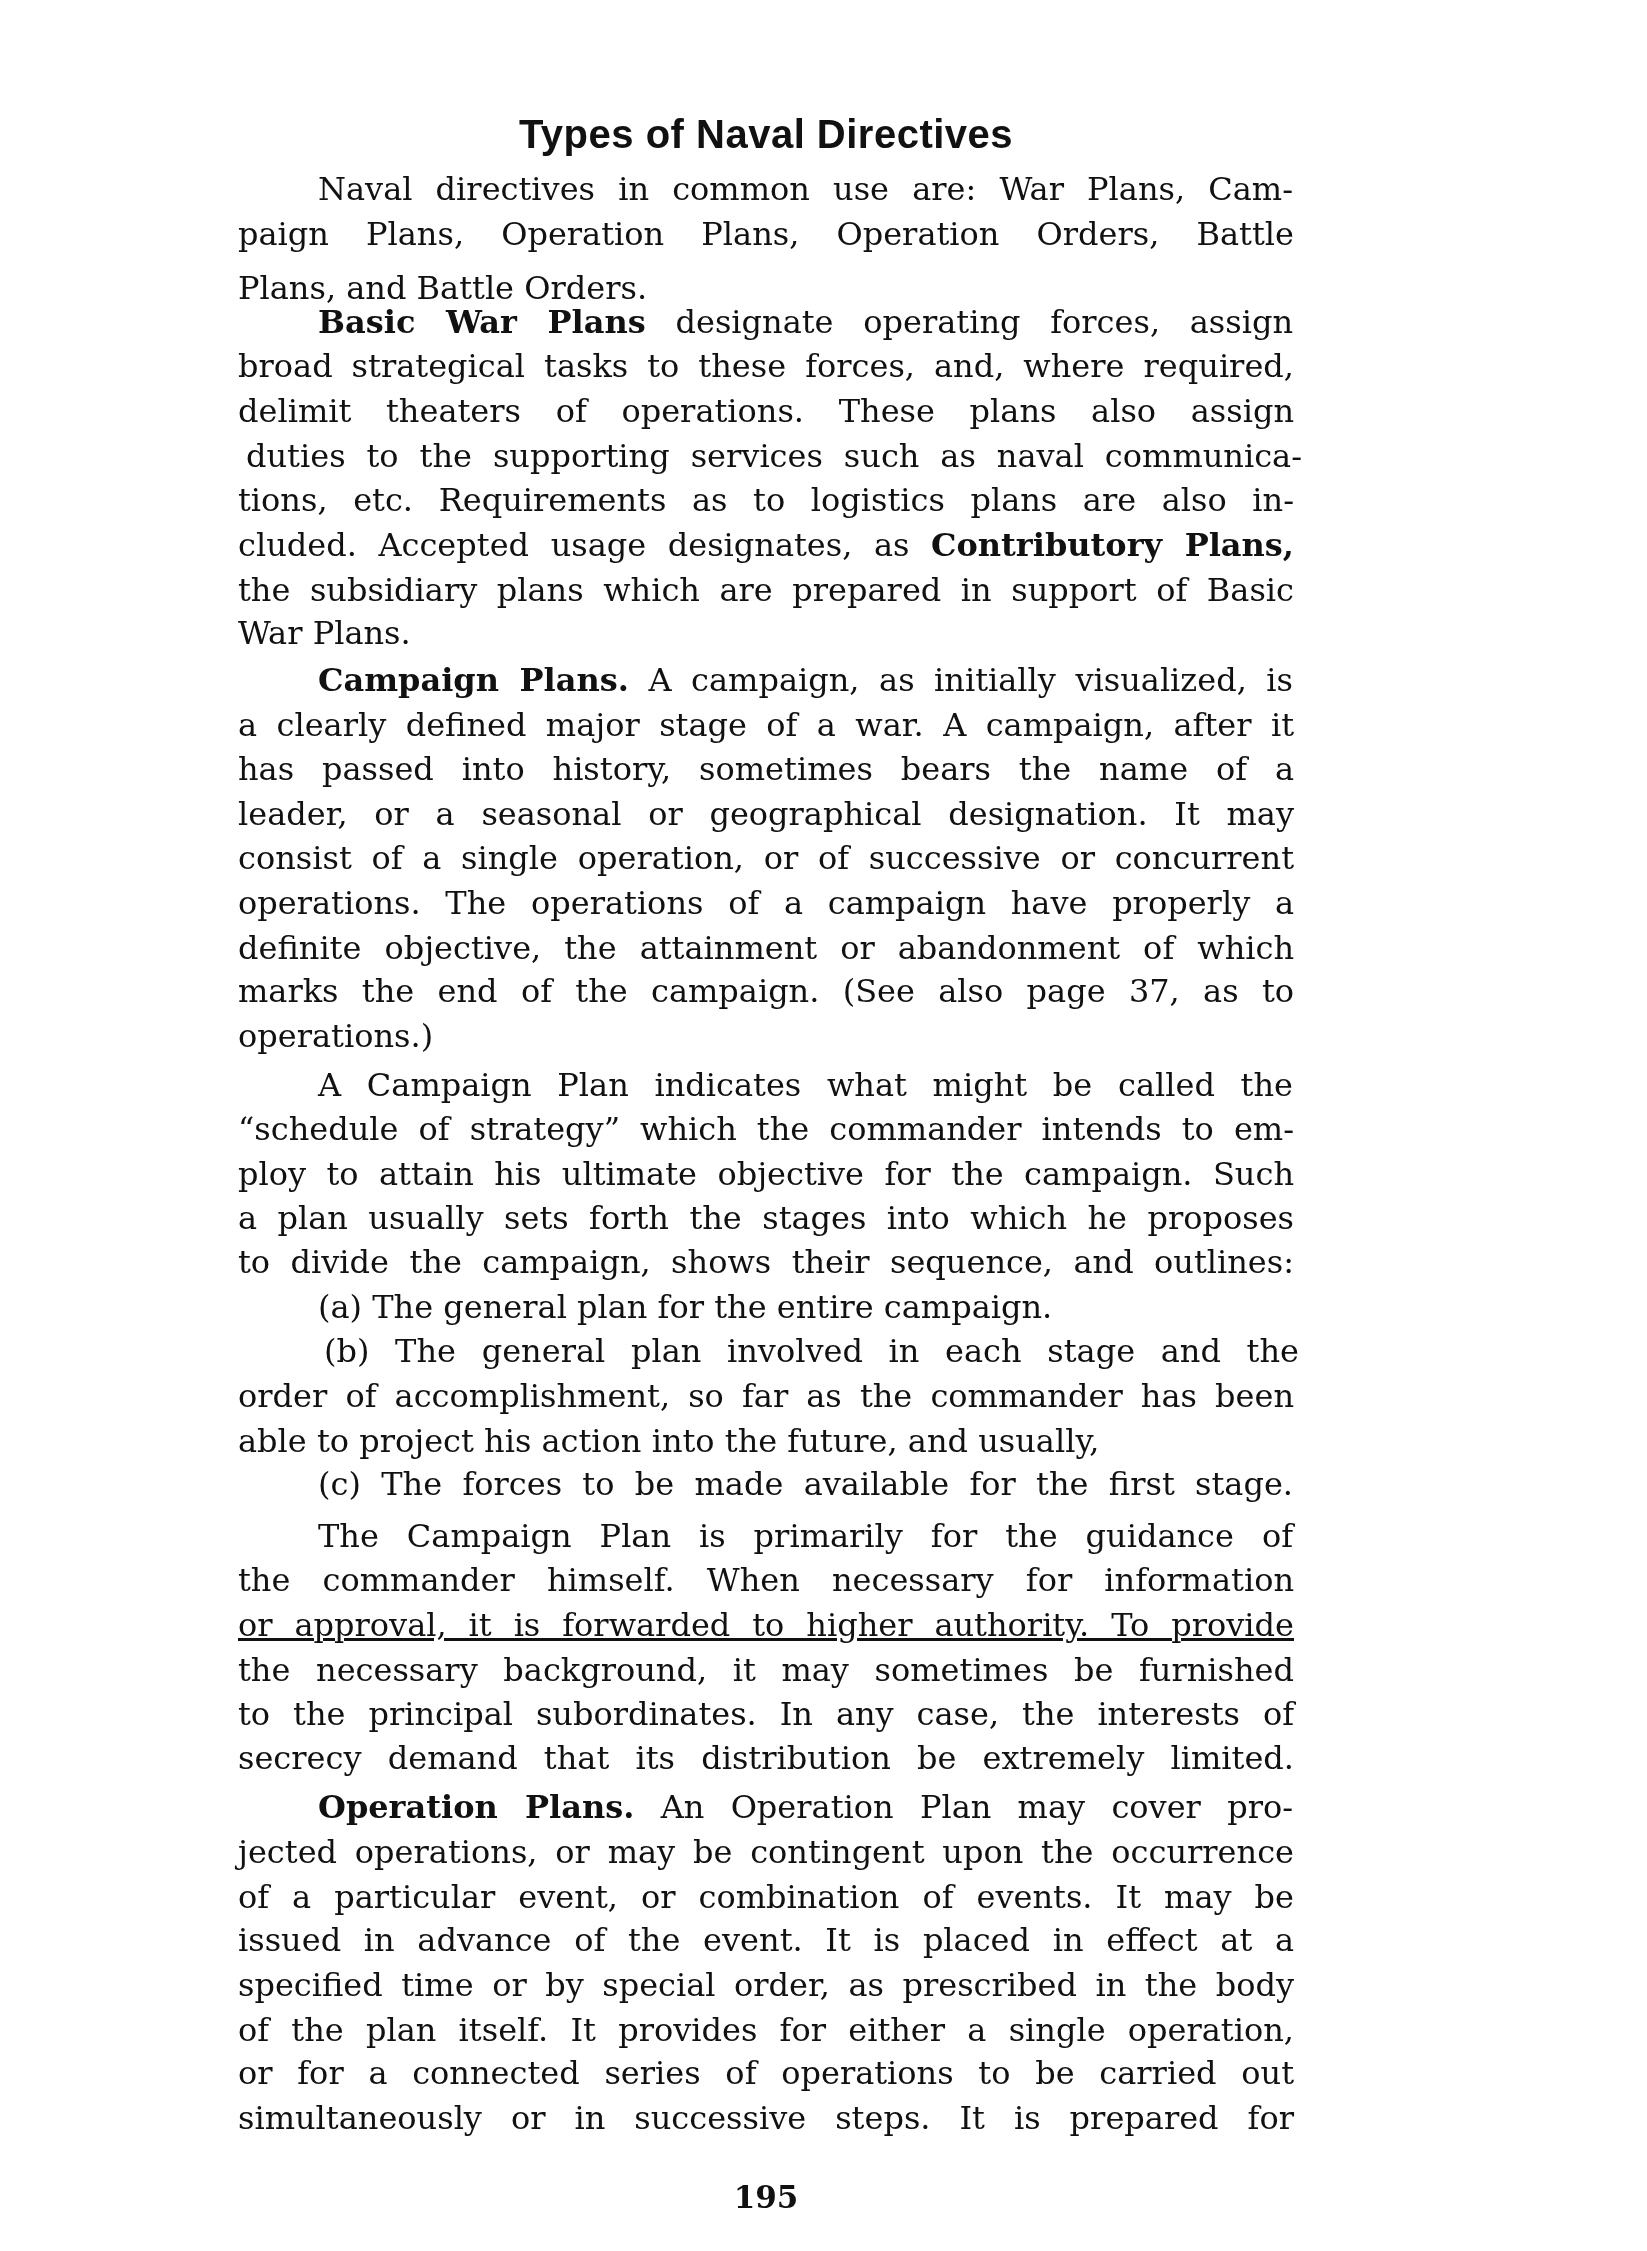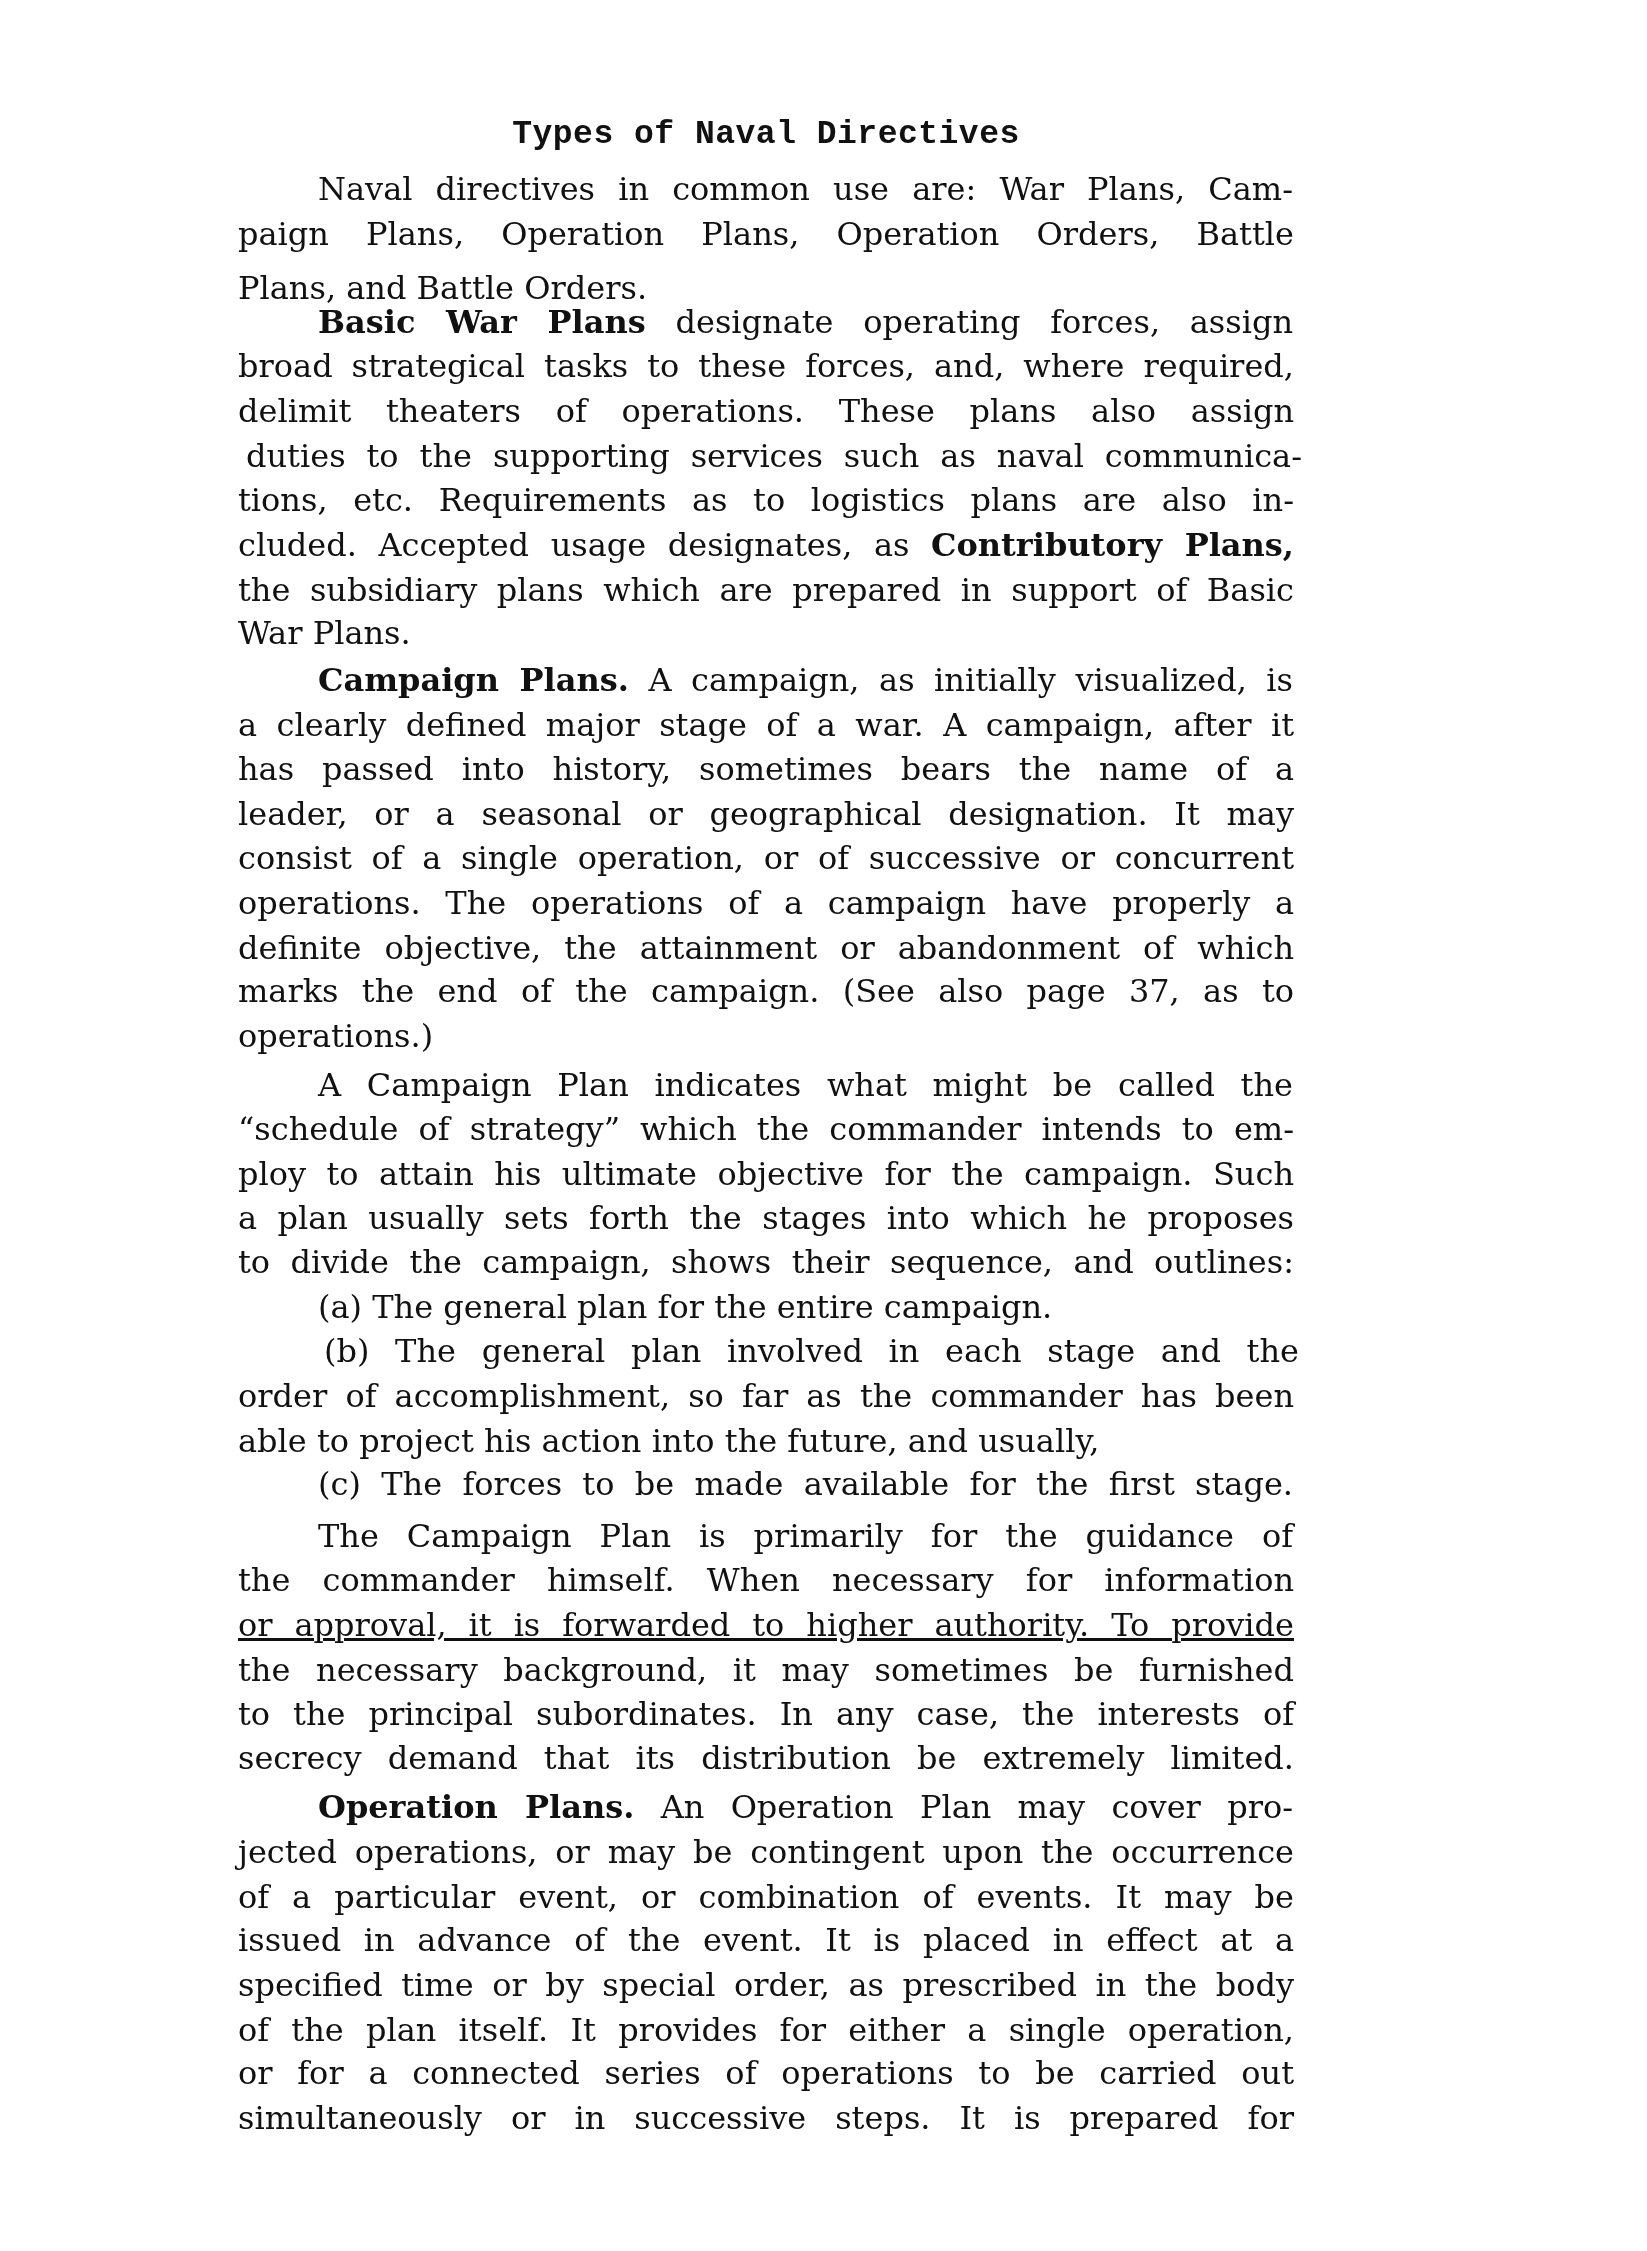--- a/index.html
+++ b/index.html
@@ -1,21 +1,21 @@
 <!DOCTYPE html>
 <html><head>
 <meta charset="utf-8">
 <style>
   html, body { margin: 0; padding: 0; background: #ffffff; }
   body { width: 1648px; height: 2251px; position: relative; overflow: hidden; }
   .page { position: absolute; left: 0; top: 0; width: 1648px; height: 2251px; background: #fff; color: #111; }
   .title {
     position: absolute; left: 238px; width: 1056px; top: 115px;
-    text-align: center; font-family: Liberation Mono, monospace; font-weight: bold;
-    font-size: 33px; line-height: 39px; letter-spacing: 0.5px;
+    text-align: center; font-family: Liberation Sans, sans-serif; font-weight: bold;
+    font-size: 40px; line-height: 39px; letter-spacing: 0.5px;
   }
   .line {
     position: absolute; left: 238px; width: 1056px; height: 45px;
     font-family: "DejaVu Serif", serif; font-size: 32px; line-height: 45px;
     white-space: nowrap; text-align: justify; text-align-last: justify;
     color: #111;
   }
   .line.last { text-align-last: left; }
   .line.indent { left: 318px; width: 975px; }
   .line .b { font-weight: bold; }
@@ -87,14 +87,15 @@
         <div class="line indent" style="top: 1785px;"><span class="b">Operation Plans.</span><span> An Operation Plan may cover pro-</span></div>
         <div class="line" style="top: 1830px;"><span>jected operations, or may be contingent upon the occurrence</span></div>
         <div class="line" style="top: 1875px;"><span>of a particular event, or combination of events. It may be</span></div>
         <div class="line" style="top: 1918px;"><span>issued in advance of the event. It is placed in effect at a</span></div>
         <div class="line" style="top: 1963px;"><span>specified time or by special order, as prescribed in the body</span></div>
         <div class="line" style="top: 2008px;"><span>of the plan itself. It provides for either a single operation,</span></div>
         <div class="line" style="top: 2051px;"><span>or for a connected series of operations to be carried out</span></div>
         <div class="line" style="top: 2096px;"><span>simultaneously or in successive steps. It is prepared for</span></div>
       </div>
     </div>
+  <div class="pagenum">195</div>
 </div>
 
 
 </body></html>

